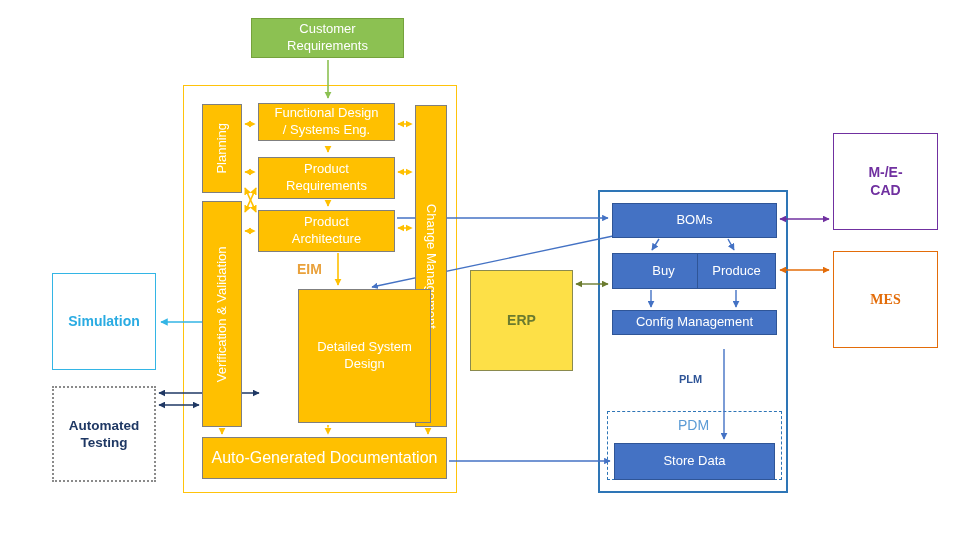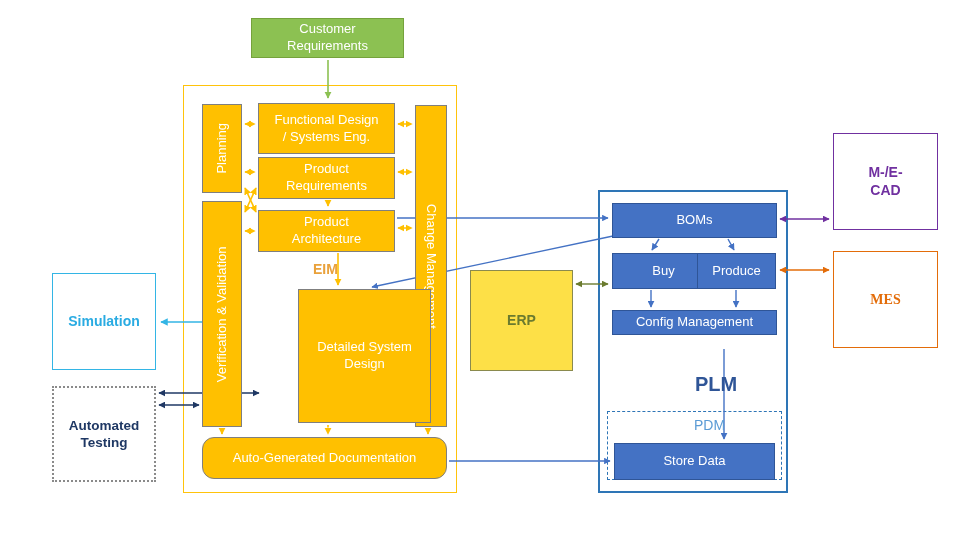--- a/index.html
+++ b/index.html
@@ -4,40 +4,40 @@
 <style>
   html,body{margin:0;padding:0;background:#ffffff;}
   #canvas{position:relative;width:960px;height:540px;background:#ffffff;overflow:hidden;
           font-family:"Liberation Sans",sans-serif;}
   .node{position:absolute;box-sizing:border-box;display:flex;align-items:center;justify-content:center;
         text-align:center;white-space:pre-line;line-height:1.28;}
   
   .container{position:absolute;box-sizing:border-box;z-index:1;background:transparent;}
   #connectors{position:absolute;left:0;top:0;z-index:2;}
   .node{z-index:3;}
-  .floating-label{position:absolute;z-index:3;white-space:nowrap;margin-left:16px;}
+  .floating-label{position:absolute;z-index:3;white-space:nowrap;}
   
   .ybox{background:#FFC000;border:1.5px solid #7F7F7F;color:#ffffff;font-size:13px;}
   
   .vwrap{display:flex;align-items:center;justify-content:center;}
   .vtext-ccw{transform:rotate(-90deg);white-space:nowrap;}
   .vtext-cw{transform:rotate(90deg);white-space:nowrap;}
   
   .gbox{background:#8CC152;border:1.5px solid #75A23C;color:#ffffff;font-size:13px;}
   
   .bbox{background:#4472C4;border:1.5px solid #2F5597;color:#ffffff;font-size:13px;}
   
   .sim-box{background:#ffffff;border:1.5px solid #33B5E5;color:#29ABE2;font-weight:bold;font-size:14px;}
   .at-box{background:#ffffff;border:2px dotted #8a8a8a;color:#1F3864;font-weight:bold;font-size:13.5px;}
   .erp-box{background:#fde047;border:1.5px solid #8A8A4E;color:#6B7B2F;font-weight:bold;font-size:14px;}
   .cad-box{background:#ffffff;border:1.5px solid #7030A0;color:#7030A0;font-weight:bold;font-size:14px;}
   .mes-box{background:#ffffff;border:1.5px solid #E36C09;color:#E36C09;font-weight:bold;font-size:14px;font-family:Liberation Serif, serif;}
   .pdm-box{background:transparent;border:1.5px dashed #2E75B6;}
   .eim-label{color:#E9A13B;font-weight:bold;font-size:14px;}
-  .plm-label{color:#2F5597;font-weight:bold;font-size:20px;}
+  .plm-label{color:#2F5597;font-weight:bold;font-size:11px;}
   .pdm-label{color:#5B9BD5;font-size:14px;}
 </style>
 </head>
 <body>
 
 <div id="canvas">
 
   <div class="container" style="left:183px;top:85px;width:274px;height:408px;border:1.5px solid #FFC30B;"></div>
   <div class="container" style="left:598px;top:190px;width:190px;height:303px;border:2px solid #2E75B6;"></div>
 
@@ -111,21 +111,21 @@
 
   <div class="node gbox" style="left:251px;top:18px;width:153px;height:40px;">
     <span>Customer
 Requirements</span>
   </div>
 
   <div class="node ybox vwrap" style="left:202px;top:104px;width:40px;height:89px;">
     <span class="vtext-ccw">Planning</span>
   </div>
 
-  <div class="node ybox" style="left:258px;top:103px;width:137px;height:51px;">
+  <div class="node ybox" style="left:258px;top:103px;width:137px;height:38px;">
     <span>Functional Design
 / Systems Eng.</span>
   </div>
 
   <div class="node ybox" style="left:258px;top:157px;width:137px;height:42px;">
     <span>Product
 Requirements</span>
   </div>
 
   <div class="node ybox" style="left:258px;top:210px;width:137px;height:42px;">
@@ -141,21 +141,21 @@
 
   <div class="node ybox vwrap" style="left:415px;top:105px;width:32px;height:322px;">
     <span class="vtext-cw">Change Management</span>
   </div>
 
   <div class="node ybox" style="left:262px;top:289px;width:133px;height:134px;margin-left:36px;">
     <span>Detailed System
 Design</span>
   </div>
 
-  <div class="node ybox" style="left:202px;top:437px;width:245px;height:42px;font-size:13px;border-radius:12px;">
+  <div class="node ybox" style="left:202px;top:437px;width:245px;height:42px;font-size:16px;">
     <span>Auto-Generated Documentation</span>
   </div>
 
   <div class="node sim-box" style="left:52px;top:273px;width:104px;height:97px;align-items:center;">
     <span>Simulation</span>
   </div>
 
   <div class="node at-box" style="left:52px;top:386px;width:104px;height:96px;">
     <span>Automated
 Testing</span>

